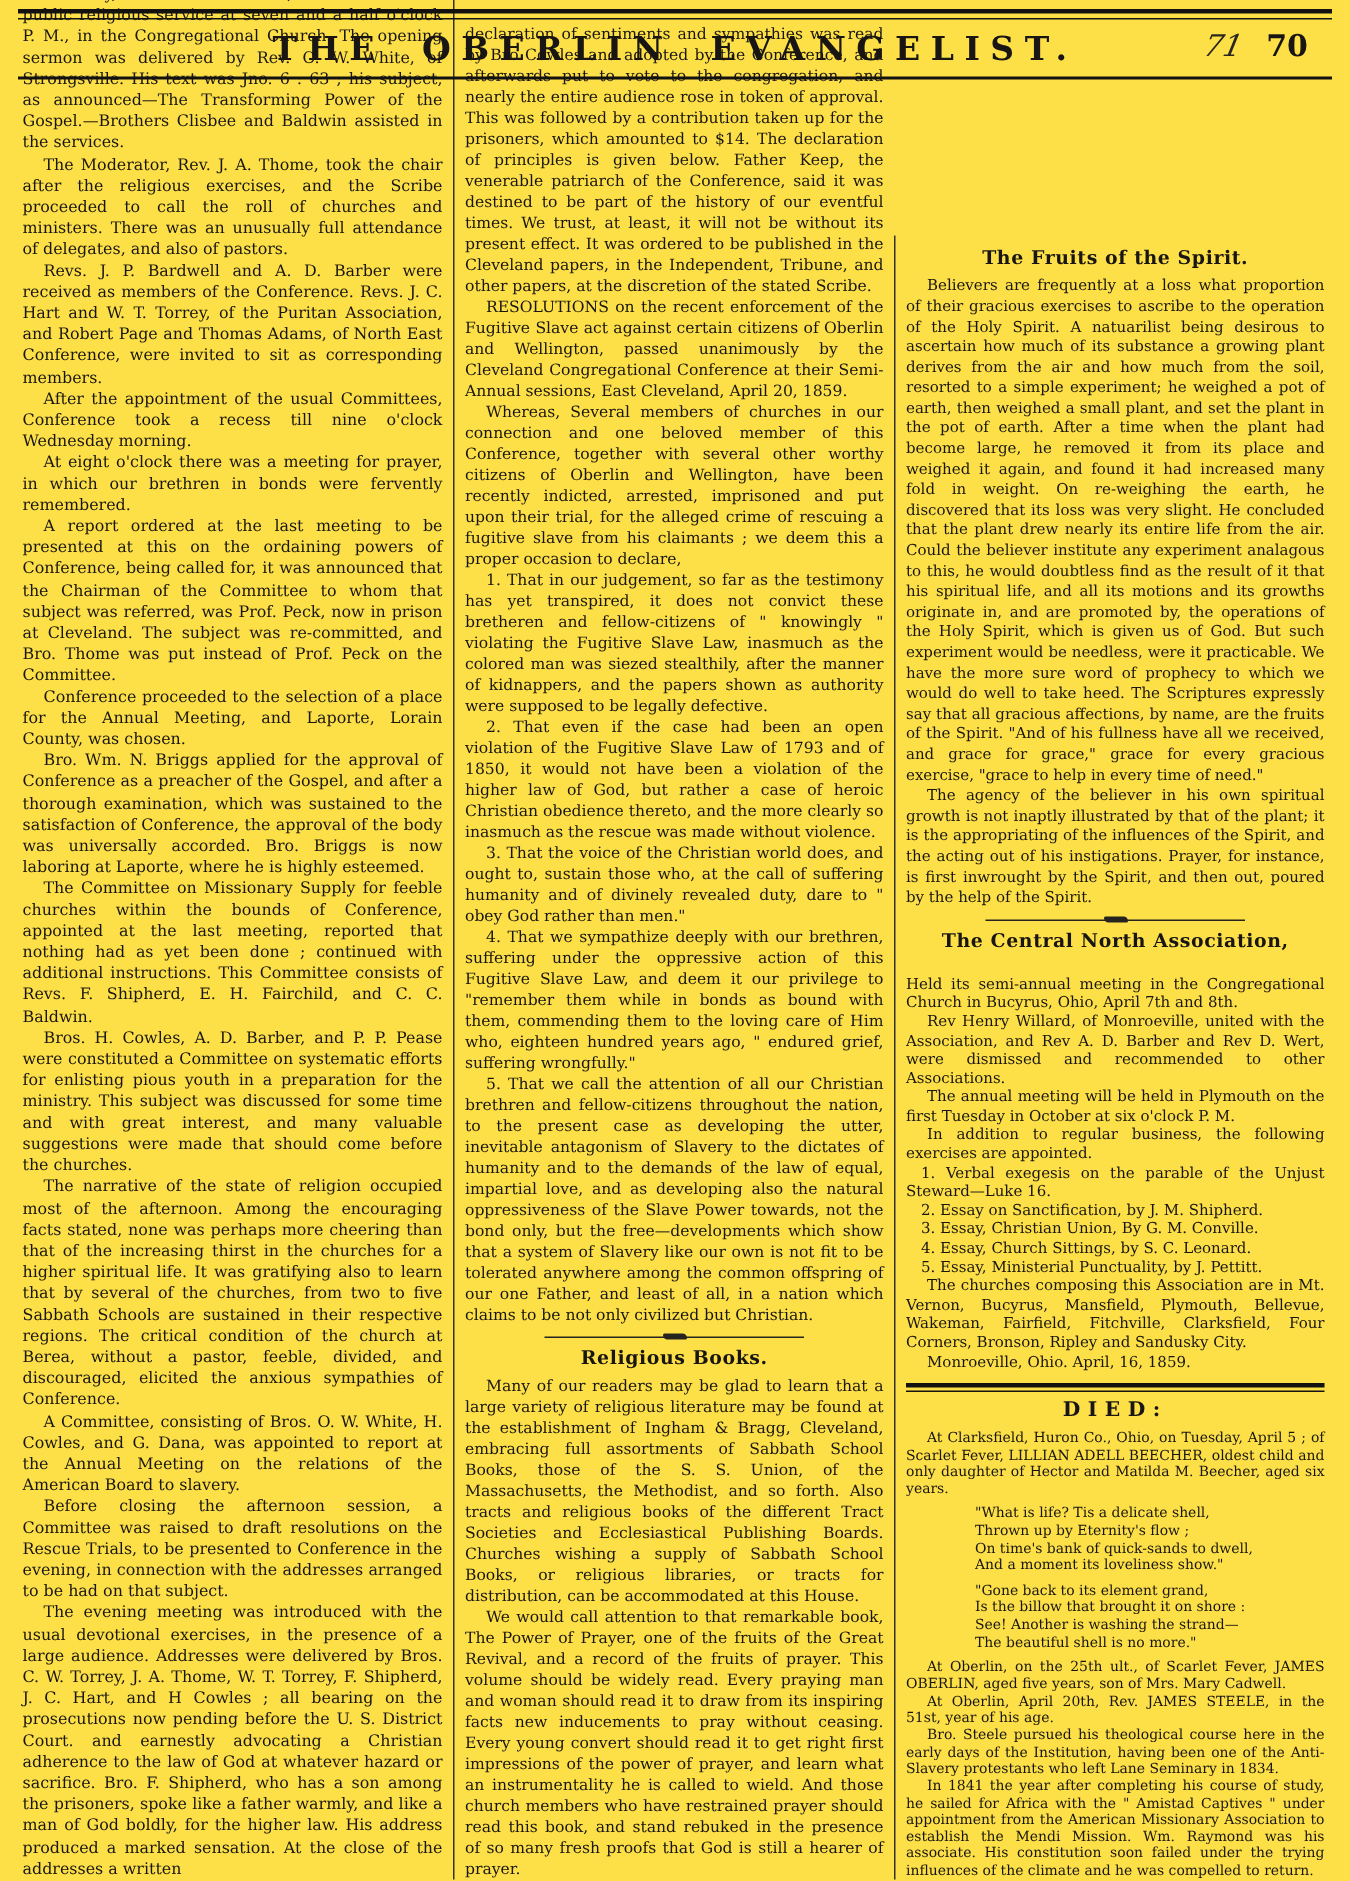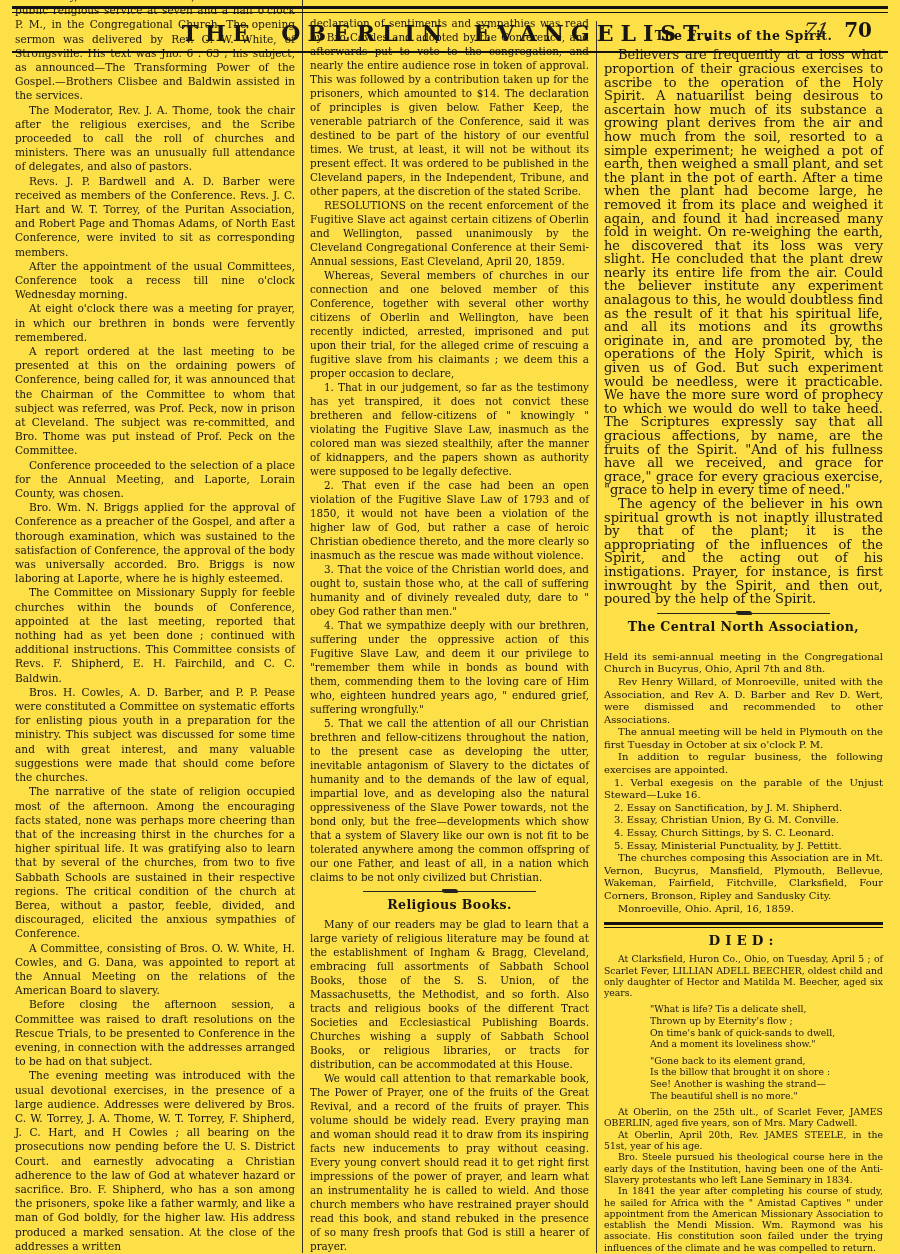--- a/index.html
+++ b/index.html
@@ -37,21 +37,21 @@
     text-align:center;font-weight:bold;font-size:12.6px;
     margin:2px 0 4px;letter-spacing:0.4px;text-indent:0;line-height:16px;
   }
   .col2 p{font-size:10.4px;line-height:14.0px;}
   .orn-divider{width:62%;margin:7px auto 5px;border-top:1.5px solid #26231e;position:relative;height:0;}
   .orn-divider::after{
     content:"";position:absolute;left:50%;top:-3px;width:16px;height:4px;
     margin-left:-8px;background:#26231e;border-radius:2px 6px 2px 6px;
   }
   
-  .fruits p{font-size:13px;line-height:13.6px;}
+  .fruits p{font-size:10px;line-height:13.6px;}
   .assoc p{font-size:10px;line-height:12.6px;}
   .assoc .listed{text-indent:10px;}
   .dateline{text-indent:14px;}
   .dbl-rule{height:2px;border-top:3px solid #141210;border-bottom:1px solid #141210;margin:7px 0 4px;}
   .died-title{text-align:center;font-weight:bold;font-size:13.5px;letter-spacing:5px;margin:3px 0 4px;line-height:17px;}
   .died p{font-size:9.3px;line-height:11.3px;}
   .poem{padding-left:46px;margin:5px 0 5px;}
   .poem div{font-size:9.3px;line-height:11.6px;text-align:left;}
 </style>
 </head>

